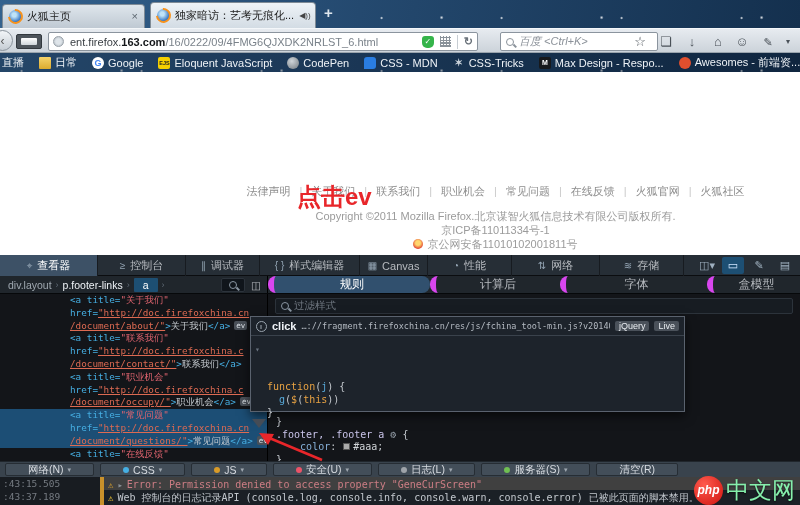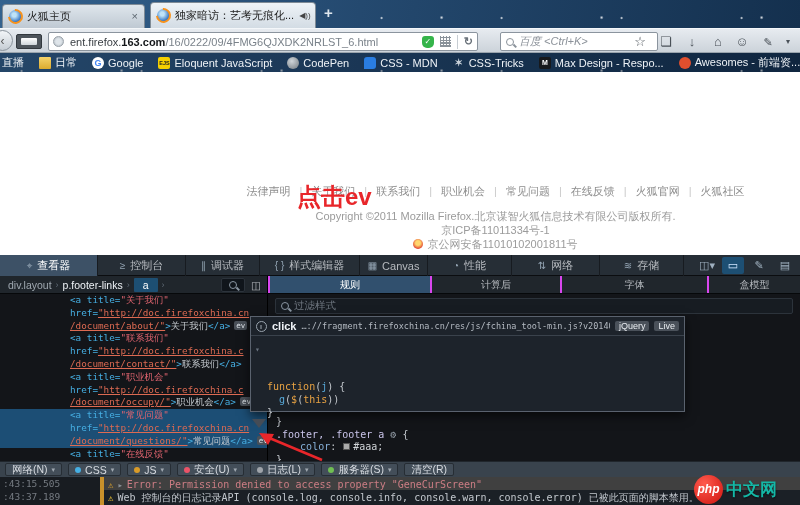--- a/index.html
+++ b/index.html
@@ -113,21 +113,21 @@
             border-right:1px solid #000; font-size:10.5px; position:relative; }
   .crumb { color:#9fa8b0; } .crumb.bold { color:#eef2f6; }
   .crumb.selected { background:#1d4f73; color:#fff; padding:1px 9px; border-radius:1px; }
   .caret { color:#5f6a75; font-size:9px; }
   .crumb-btns { position:absolute; right:6px; display:flex; gap:6px; align-items:center; }
   .magbox { width:24px; height:14px; background:#10151b; border:1px solid #2c333b; border-radius:2px;
             display:flex; align-items:center; justify-content:center; }
   .magbox .mag, .filterbar .mag { border-color:#8a96a2; } .magbox .mag::after, .filterbar .mag::after { background:#8a96a2; }
   .sidetabs { flex:1; display:flex; }
   .side-tab { flex:none; display:flex; align-items:center; justify-content:center;
-              border-left:2px solid #d946ef; color:#b6babf; font-size:10px; }
+              border-left:6px solid #d946ef; color:#b6babf; font-size:12px;border-radius:8px; }
   .side-tab.active { background:#31506e; color:#fff; }
 
   .inspector { position:absolute; left:0; top:39px; width:268px; height:167px; overflow:hidden;
                border-right:1px solid #000; background:#131519;
                font-family:"DejaVu Sans Mono", monospace; font-size:9.3px; }
   .iline { height:12.8px; line-height:12.8px; white-space:pre; padding-left:70px; }
   .iline.sel { background:#1c4e75; }
   .c-tag { color:#46afe3; } .c-attr { color:#46afe3; }
   .c-val { color:#e0646f; } .c-link { color:#dd6a52; text-decoration:underline; }
   .c-txt { color:#c8cdd2; } .c-pun { color:#c0c5ca; }
@@ -160,40 +160,40 @@
   .pgutter { position:absolute; left:4px; top:7px; color:#6a7480; font-size:8px; }
   .c-key { color:#e9a343; } .c-blue { color:#57a8d8; }
   .popup-arrow { position:absolute; left:252px; top:164px; width:0; height:0; z-index:21;
                  border-left:7px solid transparent; border-right:7px solid transparent;
                  border-top:9px solid #454c56; }
 
   .contoolbar { position:absolute; left:0; top:206px; width:800px; height:16px; background:#39434d;
                 border-top:1px solid #20262c; display:flex; align-items:center; gap:6px;
                 padding-left:5px; font-size:10.5px; color:#d7dbe0; z-index:15; }
   .cf-btn { display:flex; align-items:center; gap:4px; background:#434e59; border:1px solid #262d34;
-            border-radius:2px; height:13px; padding:0 6px; }
+            border-radius:2px; height:13px; padding:0 22px; }
   .cf-dot { width:6px; height:6px; border-radius:50%; }
   .cf-caret { font-size:7px; color:#9fa8b0; }
 
   .conrow { position:absolute; left:0; width:800px; display:flex; z-index:14;
             font-family:"DejaVu Sans Mono", monospace; font-size:10px; align-items:center; }
   .row-err { top:222px; height:15px; background:#404040; color:#cc7d84; }
   .row-warn { top:235px; height:15px; background:#1b2026; color:#c3c8ce; }
   .ts { width:100px; flex:none; background:#181c21; color:#757b82; font-size:9.5px;
         padding-left:3px; align-self:stretch; line-height:14px; }
   .obar { width:4px; flex:none; background:#c9912b; align-self:stretch; }
   .warnico { color:#ffcf33; font-size:9px; margin:0 4px; }
   .errico { color:#d9a02d; font-size:9px; margin:0 4px; }
   .msg-caret { color:#8a9096; margin-right:4px; font-size:9px; }
 
   .watermark { position:absolute; left:694px; top:220px; z-index:30; display:flex; align-items:center; }
   .wm-circle { width:29px; height:29px; border-radius:50%; background:radial-gradient(circle at 35% 30%, #ff5a4d, #cf1510);
                color:#fff; font-style:italic; font-weight:bold; font-size:12px; text-align:center;
                line-height:29px; }
-  .wm-text { color:#14b8a6; font-weight:bold; font-size:17px; margin-left:3px; text-shadow:0 1px 2px rgba(0,0,0,.6); }
+  .wm-text { color:#86efac; font-weight:normal; font-size:23px; margin-left:3px; text-shadow:0 1px 2px rgba(0,0,0,.6); }
 
   .anno-text { position:absolute; left:297px; top:181px; color:#e8262a; font-size:24px;
                font-weight:600; z-index:40; }
   .anno-svg { position:absolute; left:0; top:0; z-index:40; pointer-events:none; }
 </style>
 </head>
 <body>
 
 <div id="app" data-name="firefox-window">
 

